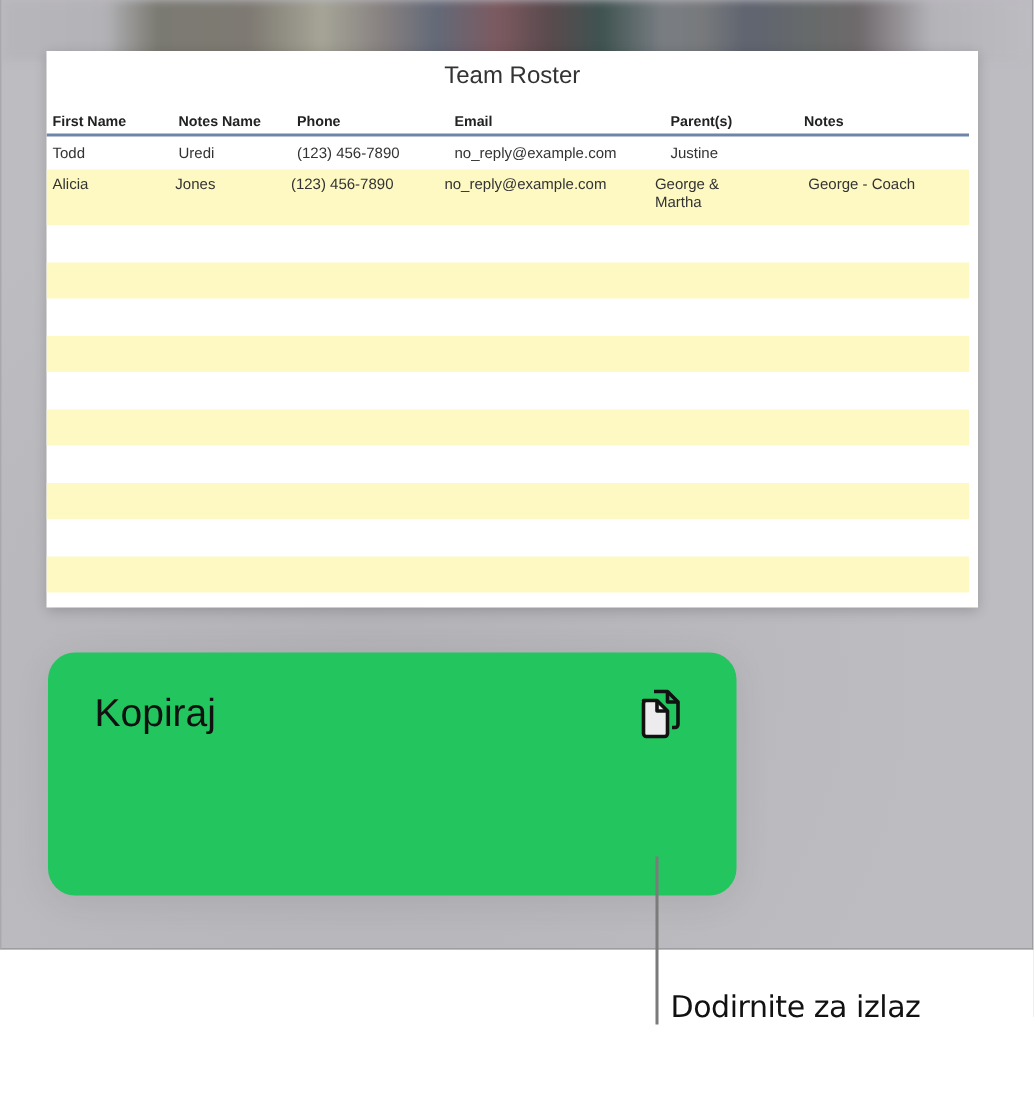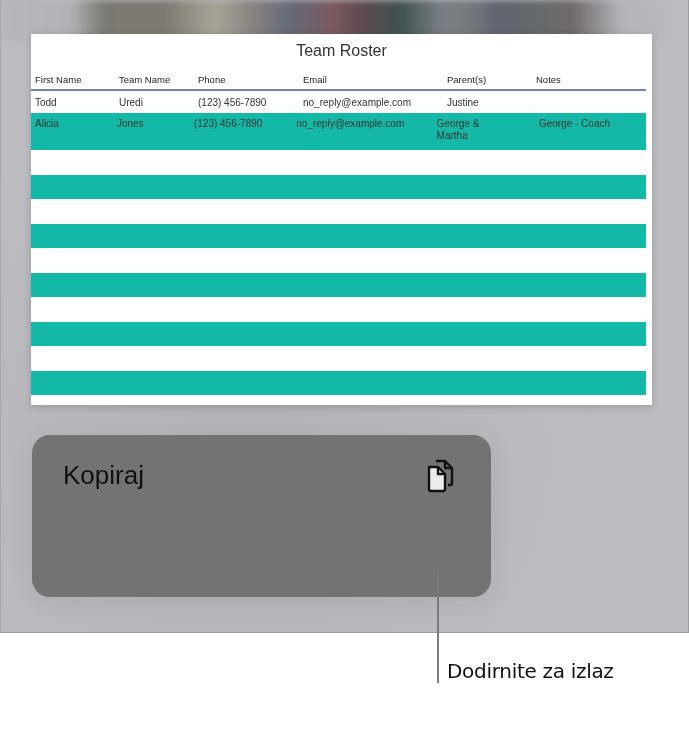--- a/index.html
+++ b/index.html
@@ -30,35 +30,35 @@
     box-shadow: 0 2px 8px rgba(0,0,0,0.18);
     overflow: hidden;
   }
   .sheet-title {
     position: absolute; left: 0; top: 8px; width: 100%; text-align: center;
     font-size: 16px; color: #333;
   }
   .tbl { position: absolute; left: 0; top: 38px; width: 615px; }
   .tbl-head {
     display: flex; height: 19px; border-bottom: 2px solid #6e84a8;
-    font-size: 9.5px; font-weight: normal; color: #222;
-    align-items: flex-start; padding-top: 2px;
+    font-size: 9.5px; font-weight: bold; color: #222;
+    align-items: center; padding-top: 2px;
   }
   .tbl-row { display: flex; font-size: 10px; color: #333; }
-  .tbl-row.striped { background: #14b8a6; }
+  .tbl-row.striped { background: #fef9c3; }
   .c { padding-left: 4px; line-height: 12px; }
   .c0 { width: 84px; } .c1 { width: 79px; } .c2 { width: 105px; }
   .c3 { width: 144px; } .c4 { width: 89px; } .c5 { width: 114px; }
   .r-todd { height: 22px; padding-top: 6px; }
   .r-alicia { height: 37px; padding-top: 5px; }
   .stripe { height: 24.5px; }
 
   .menu {
     position: absolute; left: 31px; top: 435px; width: 459px; height: 162px;
-    background: #737373; border-radius: 18px; overflow: hidden;
+    background: #22c55e; border-radius: 18px; overflow: hidden;
     box-shadow: 0 4px 24px rgba(0,0,0,0.08);
   }
   .menu-item {
     position: relative; height: 81px; display: flex; align-items: center;
     padding-left: 31px; font-size: 26px; color: #111;
   }
   .menu-item + .menu-item { border-top: 1px solid #c9c9cc; height: 81px; }
   .menu-icon { position: absolute; right: 30px; top: 50%; transform: translateY(-50%); width: 40px; height: 40px; display: flex; align-items: center; justify-content: center; }
 
   .callout-line {
@@ -75,21 +75,21 @@
 
 <div class="screen">
   <div class="blur-strip"></div>
   <div class="screen-shade"></div>
 
   <div class="sheet">
     <div class="sheet-title">Team Roster</div>
     <div class="tbl">
       <div class="tbl-head">
         <div class="c c0">First Name</div>
-        <div class="c c1">Team Name</div>
+        <div class="c c1">Notes Name</div>
         <div class="c c2">Phone</div>
         <div class="c c3">Email</div>
         <div class="c c4">Parent(s)</div>
         <div class="c c5">Notes</div>
       </div>
       <div class="tbl-row r-todd">
         <div class="c c0">Todd</div>
         <div class="c c1">Uredi</div>
         <div class="c c2">(123) 456-7890</div>
         <div class="c c3">no_reply@example.com</div>

